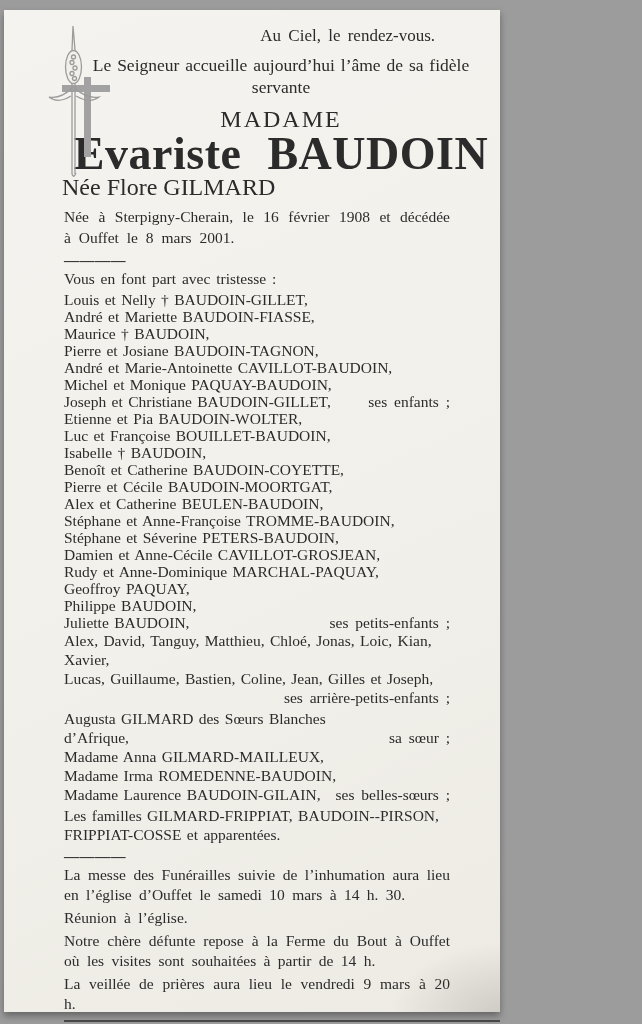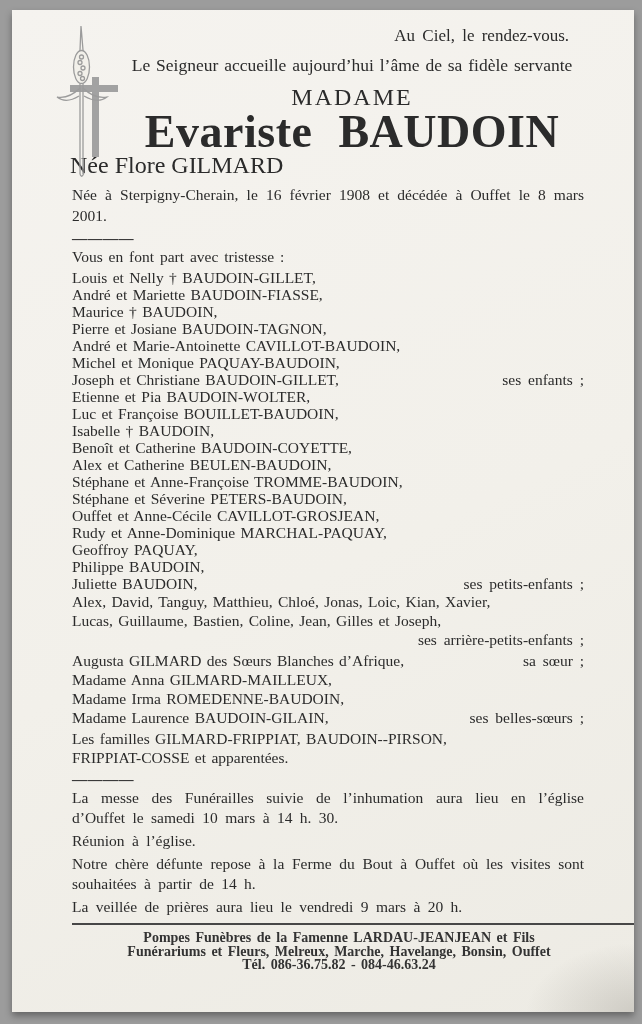--- a/index.html
+++ b/index.html
@@ -4,22 +4,22 @@
 <style>
   html, body { margin: 0; padding: 0; }
   body {
     width: 642px; height: 1024px;
     background: #9c9c9c;
     position: relative;
     font-family: "Liberation Serif", serif;
     overflow: hidden;
   }
   .paper {
-    position: absolute; left: 12px; top: 10px;
-    width: 622px; height: 1002px;
+    position: absolute; left: 4px; top: 10px;
+    width: 496px; height: 1002px;
     background: linear-gradient(155deg, #f5f3ef 0%, #f2f0ea 55%, #edebe4 100%);
     color: #2b2b2b;
     box-shadow: 0 4px 7px rgba(0,0,0,0.35);
   }
   .fold {
     position: absolute; right: 0; bottom: 0; width: 110px; height: 70px;
     background: radial-gradient(ellipse at 105% 105%, rgba(90,85,75,0.22), rgba(0,0,0,0) 70%);
   }
   .emblem { position: absolute; left: 44px; top: 14px; }
 
@@ -157,30 +157,33 @@
           <div class="row">
             <span class="name">Luc et Françoise BOUILLET-BAUDOIN,</span>
           </div>
           <div class="row">
             <span class="name">Isabelle † BAUDOIN,</span>
           </div>
           <div class="row">
             <span class="name">Benoît et Catherine BAUDOIN-COYETTE,</span>
           </div>
           <div class="row">
+            <span class="name">Pierre et Cécile BAUDOIN-MOORTGAT,</span>
+          </div>
+          <div class="row">
             <span class="name">Alex et Catherine BEULEN-BAUDOIN,</span>
           </div>
           <div class="row">
             <span class="name">Stéphane et Anne-Françoise TROMME-BAUDOIN,</span>
           </div>
           <div class="row">
             <span class="name">Stéphane et Séverine PETERS-BAUDOIN,</span>
           </div>
           <div class="row">
-            <span class="name">Ouffet et Anne-Cécile CAVILLOT-GROSJEAN,</span>
+            <span class="name">Damien et Anne-Cécile CAVILLOT-GROSJEAN,</span>
           </div>
           <div class="row">
             <span class="name">Rudy et Anne-Dominique MARCHAL-PAQUAY,</span>
           </div>
           <div class="row">
             <span class="name">Geoffroy PAQUAY,</span>
           </div>
           <div class="row">
             <span class="name">Philippe BAUDOIN,</span>
           </div>

